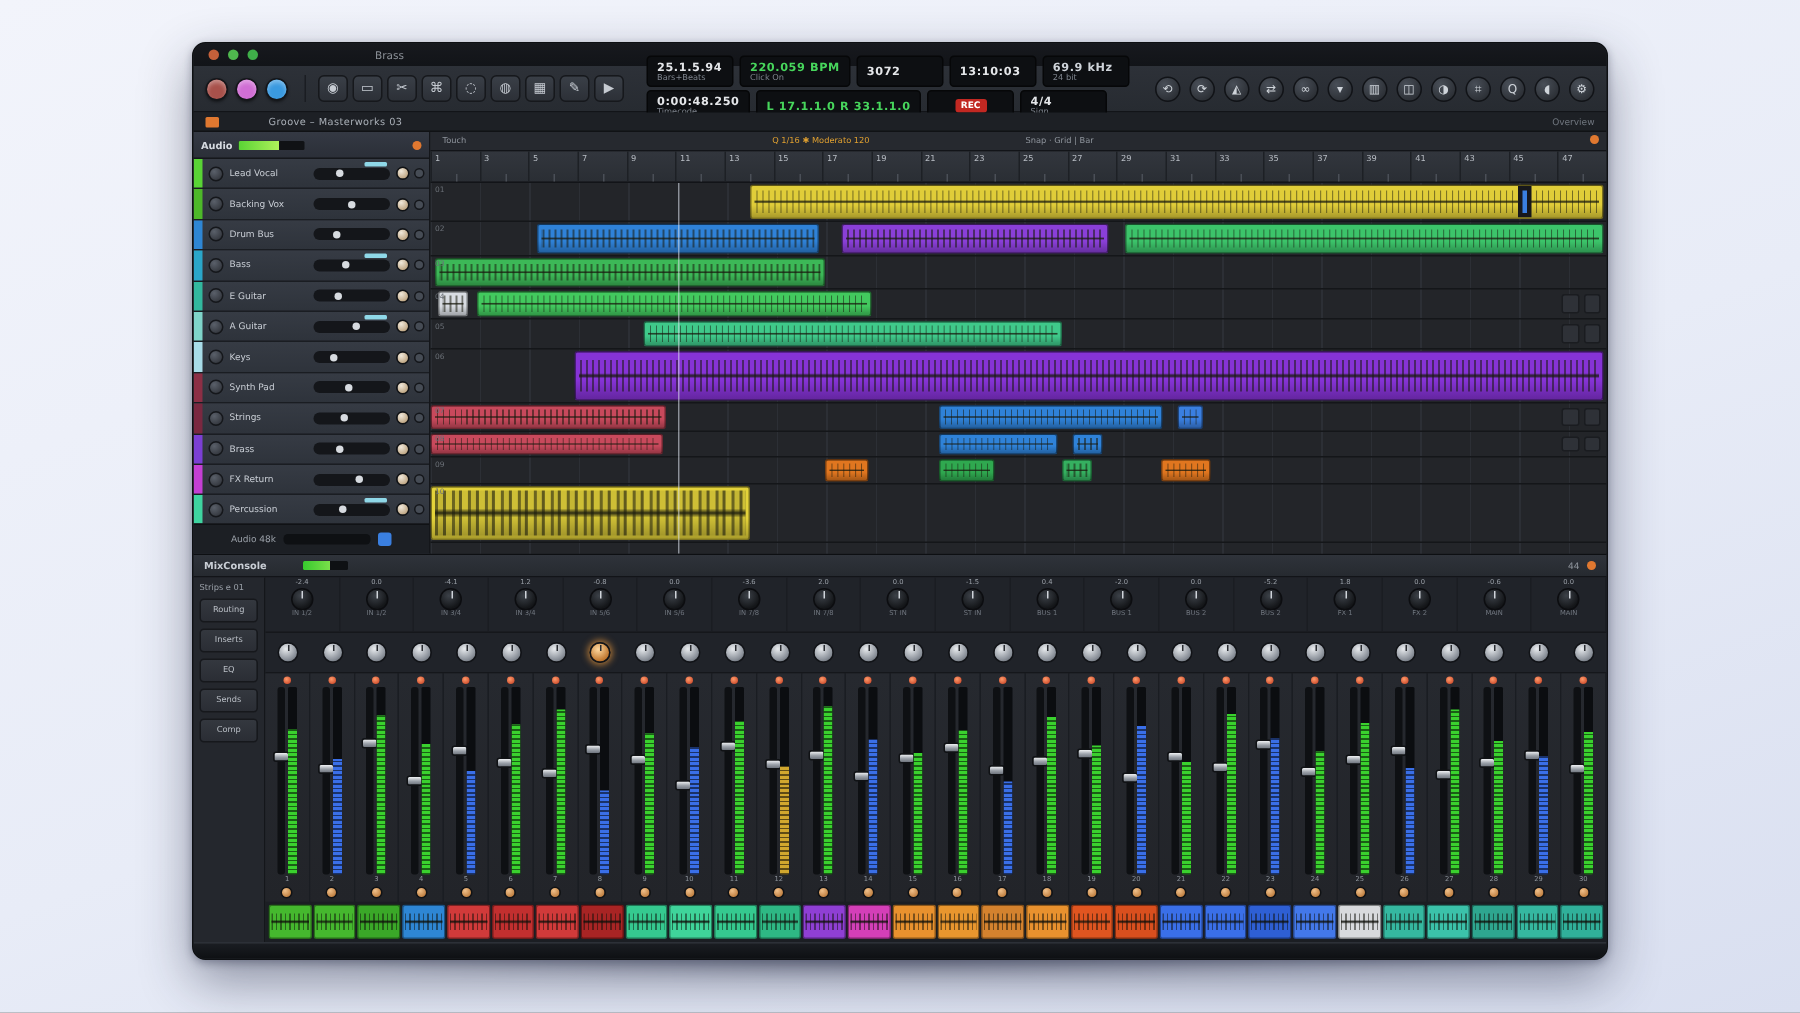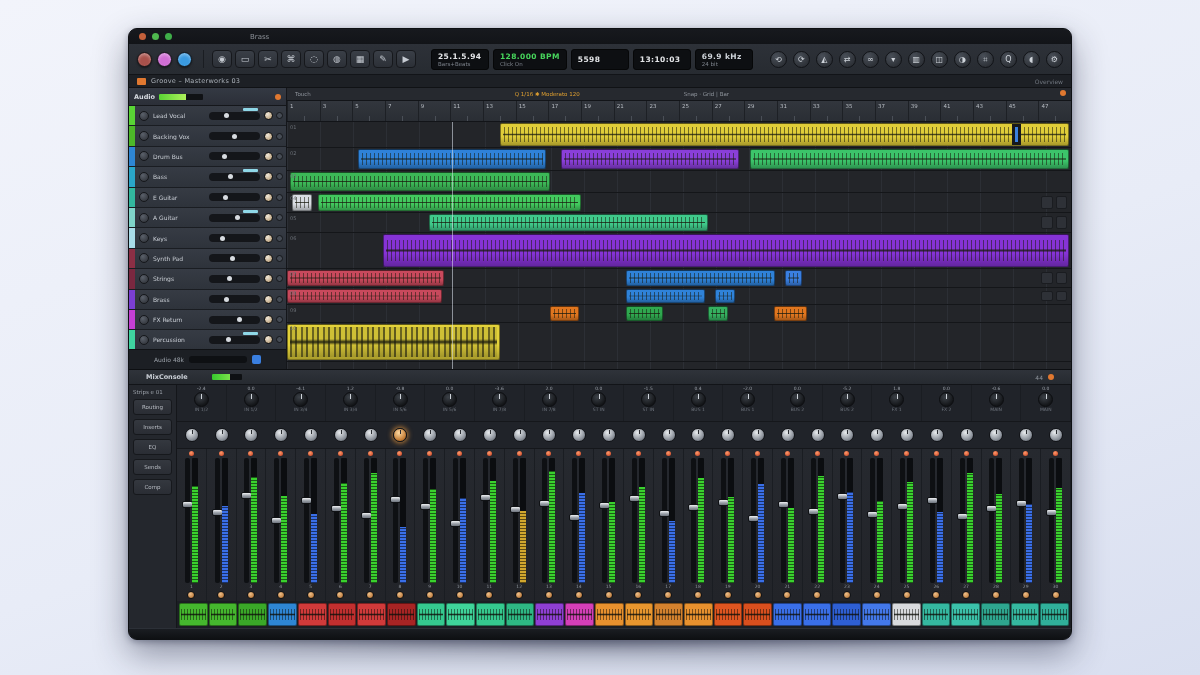--- a/index.html
+++ b/index.html
@@ -21,21 +21,21 @@
   .tool-group { display:flex; gap:3px; margin-left:6px; padding-left:8px; border-left:1px solid #1a1d22; }
   .transport { display:flex; gap:4px; margin-left:10px; }
   .tr-seg { background:#0d0f12; border:1px solid #060708; border-radius:3px; padding:2px 6px; display:flex; flex-direction:column; justify-content:center; min-width:58px; }
   .tr-main { font-size:7.5px; font-weight:bold; letter-spacing:.4px; white-space:nowrap; }
   .tr-sub { font-size:5.5px; color:#7d838c; white-space:nowrap; }
   .tr-badge { background:#c22822; color:#fff; font-size:6px; font-weight:bold; border-radius:2px; padding:1px 4px; align-self:center; }
   .round-btn { width:17px; height:17px; border-radius:50%; background:radial-gradient(circle at 35% 30%, #494f58, #23262b); border:1px solid #111317; color:#cfd4da; font-size:8px; line-height:16px; text-align:center; }
   .right-tools { display:flex; gap:6px; margin-left:12px; }
 
   
-  .projectbar { height:13px; background:#1d2025; border-bottom:1px solid #101215; display:flex; align-items:center; padding:0 8px; flex:none; }
+  .projectbar { height:13px; background:#1d2025; border-bottom:1px solid #101215; display:flex; align-items:center; padding:0 8px; flex:none;gap:28px; }
   .pb-icon { width:9px; height:7px; background:#e07830; border-radius:1px; margin-right:5px; }
   .pb-title { color:#aab0b8; font-size:6.5px; letter-spacing:.3px; }
   .pb-right { margin-left:auto; color:#6f757e; font-size:6px; }
 
   
   .main { flex:1 1 auto; display:flex; min-height:0; border-bottom:1px solid #0d0f12; }
 
   .tracklist { width:158px; flex:none; background:#2b2f36; border-right:1px solid #14161a; display:flex; flex-direction:column; }
   .tl-header { height:18px; background:linear-gradient(#343943,#2b2f38); border-bottom:1px solid #15171b; display:flex; align-items:center; padding:0 5px; gap:4px; flex:none; }
   .tl-header .lbl { color:#d6dae0; font-size:6.5px; font-weight:bold; }
@@ -79,21 +79,21 @@
       linear-gradient(rgba(25,26,14,0) 40%, rgba(25,26,14,.8) 49%, rgba(25,26,14,.8) 51%, rgba(25,26,14,0) 60%); }
   .clip .split { position:absolute; top:0; bottom:0; width:9px; background:#17181c; }
   .clip .split i { position:absolute; left:3px; top:15%; bottom:15%; width:3px; background:#3a7fe0; display:block; }
   .endcap { position:absolute; right:4px; top:3px; bottom:3px; width:26px; display:flex; gap:3px; }
   .endcap b { flex:1; background:#2e3137; border:1px solid #1a1c20; border-radius:2px; }
   .playhead { position:absolute; top:0; bottom:0; width:1px; background:rgba(220,225,235,.55); z-index:5; }
   .arr-dot { position:absolute; right:5px; top:2px; width:6px; height:6px; border-radius:50%; background:#e07830; z-index:6; }
 
   
   .mixer { height:258px; flex:none; background:#23262c; display:flex; flex-direction:column; }
-  .mx-header { height:15px; background:linear-gradient(#2f333a,#262a30); border-bottom:1px solid #121418; display:flex; align-items:center; padding:0 17px; gap:24px; flex:none; }
+  .mx-header { height:15px; background:linear-gradient(#2f333a,#262a30); border-bottom:1px solid #121418; display:flex; align-items:center; padding:0 7px; gap:24px; flex:none; }
   .mx-title { color:#c9ced5; font-size:6.5px; font-weight:bold; }
   .mx-led { width:30px; height:6px; background:#0e1013; border-radius:1px; overflow:hidden; }
   .mx-led > div { height:100%; width:60%; background:linear-gradient(90deg,#37c92e,#7ae04a); }
   .mx-right { margin-left:auto; display:flex; align-items:center; gap:5px; }
   .mx-right span { color:#8f959d; font-size:6px; }
   .mx-dot { width:6px; height:6px; border-radius:50%; background:#e07830; }
   .mx-body { flex:1 1 auto; display:flex; min-height:0; }
   .mx-side { width:48px; flex:none; background:#24272d; border-right:1px solid #14161a; padding:4px 4px; display:flex; flex-direction:column; gap:4px; }
   .mx-side .s-top { color:#9aa0a8; font-size:5.5px; }
   .side-btn { height:16px; background:linear-gradient(#34383f,#2a2d34); border:1px solid #16181c; border-radius:3px; color:#b9bec5; font-size:5.5px; display:flex; align-items:center; justify-content:center; }
@@ -163,32 +163,48 @@
         <span class="tool-btn">▶</span>
       </span>
     <span class="transport" id="transportCluster">
         <div style="display: flex; flex-direction: column; gap: 2px;">
           <div style="display: flex; gap: 4px;">
             <span class="tr-seg">
               <span class="tr-main" style="color: rgb(228, 230, 233);">25.1.5.94</span>
               <span class="tr-sub">Bars+Beats</span>
             </span>
             <span class="tr-seg">
-              <span class="tr-main" style="color: rgb(71, 214, 92);">128.000 BPM</span>
+              <span class="tr-main" style="color: rgb(71, 214, 92);">220.059 BPM</span>
               <span class="tr-sub">Click On</span>
             </span>
             <span class="tr-seg">
-              <span class="tr-main" style="color: rgb(228, 230, 233);">5598</span>
+              <span class="tr-main" style="color: rgb(228, 230, 233);">3072</span>
             </span>
             <span class="tr-seg">
               <span class="tr-main" style="color: rgb(228, 230, 233);">13:10:03</span>
             </span>
             <span class="tr-seg">
               <span class="tr-main" style="color: rgb(207, 212, 218);">69.9 kHz</span>
               <span class="tr-sub">24 bit</span>
+            </span>
+          </div>
+          <div style="display: flex; gap: 4px;">
+            <span class="tr-seg">
+              <span class="tr-main" style="color: rgb(228, 230, 233);">0:00:48.250</span>
+              <span class="tr-sub">Timecode</span>
+            </span>
+            <span class="tr-seg">
+              <span class="tr-main" style="color: rgb(71, 214, 92);">L 17.1.1.0  R 33.1.1.0</span>
+            </span>
+            <span class="tr-seg">
+              <span class="tr-badge">REC</span>
+            </span>
+            <span class="tr-seg">
+              <span class="tr-main" style="color: rgb(228, 230, 233);">4/4</span>
+              <span class="tr-sub">Sign.</span>
             </span>
           </div>
         </div>
       </span>
     <span class="right-tools" id="rightTools">
         <span class="round-btn">⟲</span>
         <span class="round-btn">⟳</span>
         <span class="round-btn">◭</span>
         <span class="round-btn">⇄</span>
         <span class="round-btn">∞</span>

